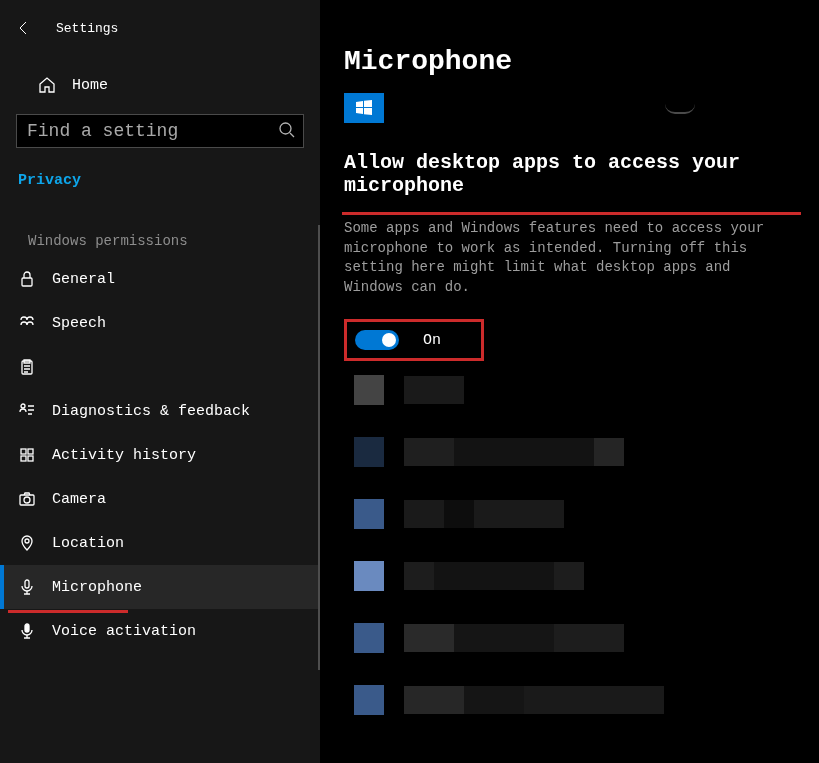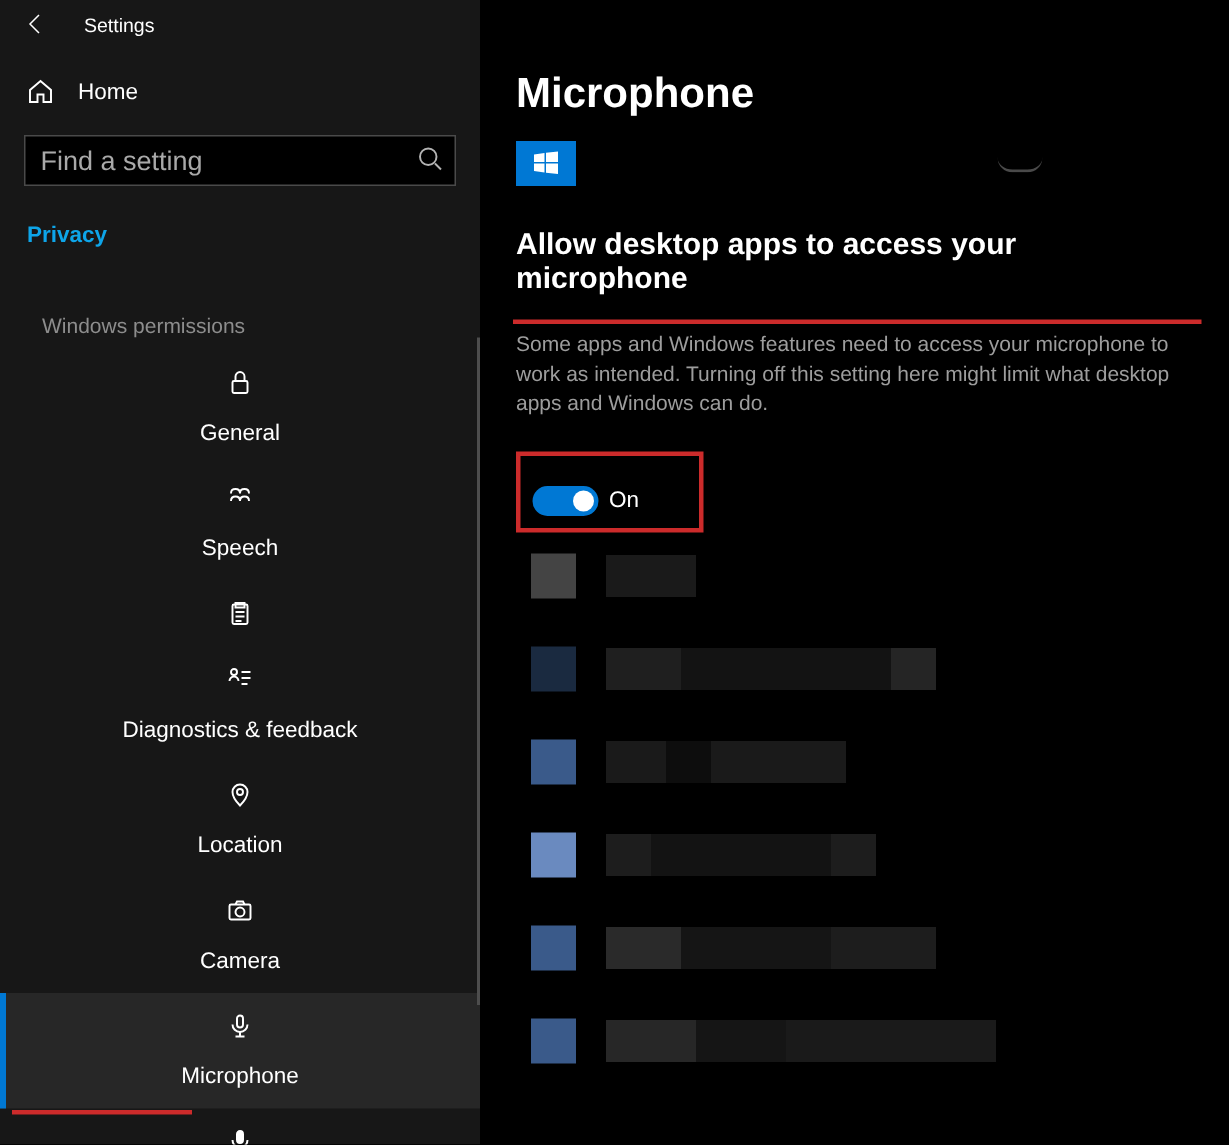--- a/index.html
+++ b/index.html
@@ -1,51 +1,51 @@
 <!DOCTYPE html>
 <html><head>
 <meta charset="utf-8">
 <style>
   * { box-sizing: border-box; margin: 0; padding: 0; }
   html, body { width: 819px; height: 763px; overflow: hidden; font-family: "Segoe UI", Arial, sans-serif; background: #000; color: #fff; }
-  .app { display: flex; height: 100%; }
+  .app { display: flex; height: 100%; font-family: Liberation Mono, monospace; }
   .sidebar { width: 320px; background: #171717; display: flex; flex-direction: column; padding-top: 8px; position: relative; }
   .topbar { display: flex; align-items: center; height: 40px; padding-left: 16px; gap: 24px; }
   .back-arrow { width: 16px; height: 16px; display: flex; align-items: center; justify-content: center; cursor: pointer; }
   .back-arrow svg { width: 16px; height: 16px; stroke: #fff; fill: none; }
   .top-title { font-size: 13px; color: #fff; font-weight: 400; }
-  .home-row { display: flex; align-items: center; gap: 16px; padding: 14px 18px; margin-top: 14px; cursor: pointer; }
+  .home-row { display: flex; align-items: center; gap: 16px; padding: 14px 18px; margin-top: 14px; cursor: pointer; margin-left: 20px; }
   .home-row .icon, .nav-item .icon { width: 18px; height: 18px; display: flex; align-items: center; justify-content: center; }
   .icon svg { width: 18px; height: 18px; fill: none; stroke: #fff; stroke-width: 1.3; }
   .home-row .label, .nav-item .label { font-size: 15px; color: #fff; }
   .search-wrap { margin: 6px 16px 8px 16px; position: relative; }
   .search-input { width: 100%; height: 34px; background: #000; border: 1px solid #4a4a4a; color: #a9a9a9; font-size: 18px; padding: 0 34px 0 10px; outline: none; font-family: inherit; }
   .search-input::placeholder { color: #a9a9a9; }
   .search-icon { position: absolute; right: 8px; top: 7px; opacity: 0.7; pointer-events: none; }
   .search-icon svg { width: 18px; height: 18px; stroke: #fff; fill: none; stroke-width: 1.3; }
   .category-label { font-size: 15px; font-weight: 600; color: #0ea5e9; padding: 16px 18px 4px 18px; }
   .section-header { font-size: 14px; color: #8d8d8d; padding: 40px 18px 8px 28px; }
   .nav-items { display: flex; flex-direction: column; }
-  .nav-item { display: flex; align-items: center; gap: 16px; padding: 13px 18px; cursor: pointer; position: relative; flex-direction: column; }
+  .nav-item { display: flex; align-items: center; gap: 16px; padding: 13px 18px; cursor: pointer; position: relative; }
   .nav-item.selected { background: #272727; }
   .nav-item.selected::before { content: ""; position: absolute; left: 0; top: 0; bottom: 0; width: 4px; background: #0078d4; }
   .nav-item.selected .underline-ann { position: absolute; left: 8px; right: 192px; bottom: -4px; height: 3px; background: #cc2b2b; }
   .scroll-indicator { position: absolute; right: 0; top: 225px; width: 2px; height: 445px; background: #4d4d4d; }
 
   .main { flex: 1; background: #000; padding: 46px 24px 0 24px; overflow: hidden; position: relative; }
   .page-title { font-size: 28px; font-weight: 600; margin-bottom: 16px; }
   .sys-icon-row { display: flex; align-items: center; justify-content: space-between; margin-bottom: 28px; padding-right: 100px; }
   .sys-icon { width: 40px; height: 30px; background: #0078d4; display: flex; align-items: center; justify-content: center; }
   .sys-icon svg { width: 20px; height: 20px; fill: #fff; }
   .decor-line { width: 30px; height: 12px; border-bottom: 2px solid #4a4a4a; border-radius: 0 0 10px 10px; }
   .section-title { font-size: 20px; font-weight: 600; display: inline-block; padding-bottom: 14px; position: relative; }
   .section-title .underline-ann { position: absolute; left: -2px; right: -6px; bottom: -4px; height: 3px; background: #cc2b2b; }
   .desc { font-size: 14px; color: #9d9d9d; margin-top: 8px; max-width: 450px; line-height: 1.4; }
   .toggle-row { display: flex; align-items: center; gap: 14px; margin-top: 22px; }
-  .toggle-box-ann { border: 3px solid #cc2b2b; padding: 20px 40px 8px 8px; display: inline-flex; align-items: center; gap: 7px; }
+  .toggle-box-ann { border: 3px solid #cc2b2b; padding: 8px 40px 8px 8px; display: inline-flex; align-items: center; gap: 24px; }
   .toggle { width: 44px; height: 20px; background: #0078d4; border-radius: 10px; position: relative; cursor: pointer; }
   .toggle .knob { position: absolute; right: 3px; top: 3px; width: 14px; height: 14px; background: #fff; border-radius: 50%; }
   .toggle-label { font-size: 15px; }
   .desc2 { font-size: 14px; color: #d0d0d0; margin-top: 12px; max-width: 450px; line-height: 1.4; }
   .desc2 a { color: #0099ff; text-decoration: none; cursor: pointer; }
   .app-list { margin-top: 14px; padding-left: 10px; display: flex; flex-direction: column; }
   .blur-row { display: flex; align-items: center; height: 30px; margin-bottom: 32px; }
   .blur-icon { width: 30px; height: 30px; background: #3a5a8a; margin-right: 20px; }
   .blur-icon.light { background: #6a8abf; }
   .blur-icon.dark { background: #1a2a40; }
@@ -120,41 +120,52 @@
       <div class="nav-item">
         <span class="icon">
             <svg viewBox="0 0 18 18">
               <circle cx="5" cy="4" r="2"></circle>
               <path d="M2 10 a3 3 0 0 1 6 0"></path>
               <path d="M10 4 h6 M10 8 h6 M10 12 h4"></path>
             </svg>
           </span>
         <span class="label">Diagnostics &amp; feedback</span>
       </div>
+      <div class="nav-item">
+        <span class="icon">
+            <svg viewBox="0 0 18 18">
+              <rect x="3" y="3" width="5" height="5"></rect>
+              <rect x="10" y="3" width="5" height="5"></rect>
+              <rect x="3" y="10" width="5" height="5"></rect>
+              <rect x="10" y="10" width="5" height="5"></rect>
+            </svg>
+          </span>
+        <span class="label">Activity history</span>
+      </div>
     </div>
 
     <div class="nav-items">
-      <div class="nav-item">
-        <span class="icon">
-            <svg viewBox="0 0 18 18">
-              <path d="M9 2 a5 5 0 0 1 5 5 c0 4 -5 9 -5 9 s-5 -5 -5 -9 a5 5 0 0 1 5 -5 z"></path>
-              <circle cx="9" cy="7" r="2"></circle>
-            </svg>
-          </span>
-        <span class="label">Location</span>
-      </div>
       <div class="nav-item">
         <span class="icon">
             <svg viewBox="0 0 18 18">
               <rect x="2" y="5" width="14" height="10" rx="1"></rect>
               <circle cx="9" cy="10" r="3"></circle>
               <path d="M6 5 l1 -2 h4 l1 2"></path>
             </svg>
           </span>
         <span class="label">Camera</span>
+      </div>
+      <div class="nav-item">
+        <span class="icon">
+            <svg viewBox="0 0 18 18">
+              <path d="M9 2 a5 5 0 0 1 5 5 c0 4 -5 9 -5 9 s-5 -5 -5 -9 a5 5 0 0 1 5 -5 z"></path>
+              <circle cx="9" cy="7" r="2"></circle>
+            </svg>
+          </span>
+        <span class="label">Location</span>
       </div>
       <div class="nav-item selected">
         <span class="icon">
             <svg viewBox="0 0 18 18">
               <rect x="7" y="2" width="4" height="8" rx="2"></rect>
               <path d="M4 8 a5 5 0 0 0 10 0"></path>
               <path d="M9 13 v3 M6 16 h6"></path>
             </svg>
           </span>
         <span class="label">Microphone</span>

